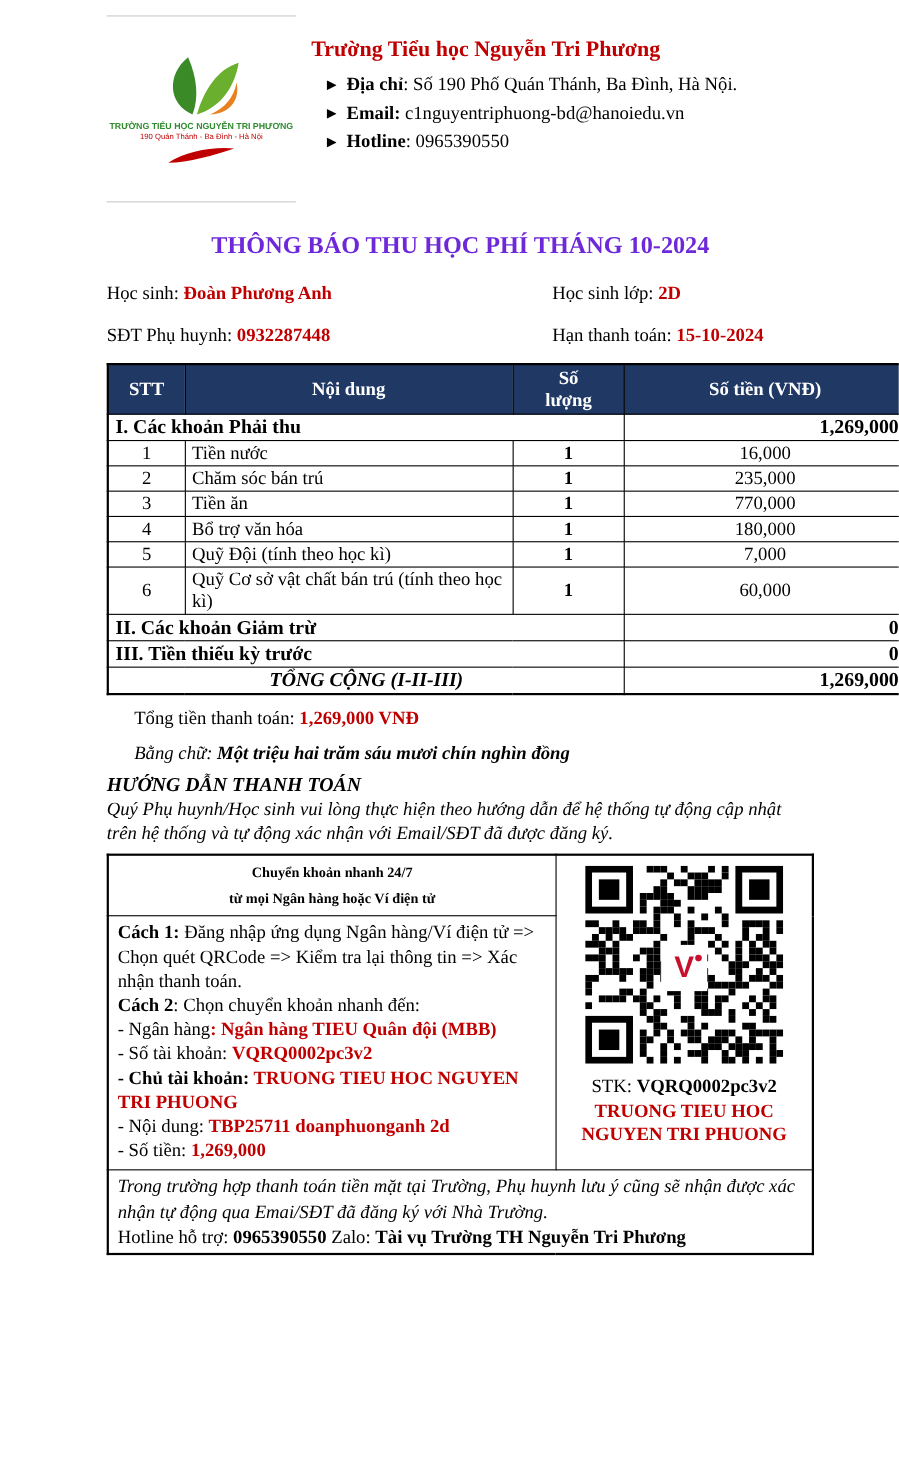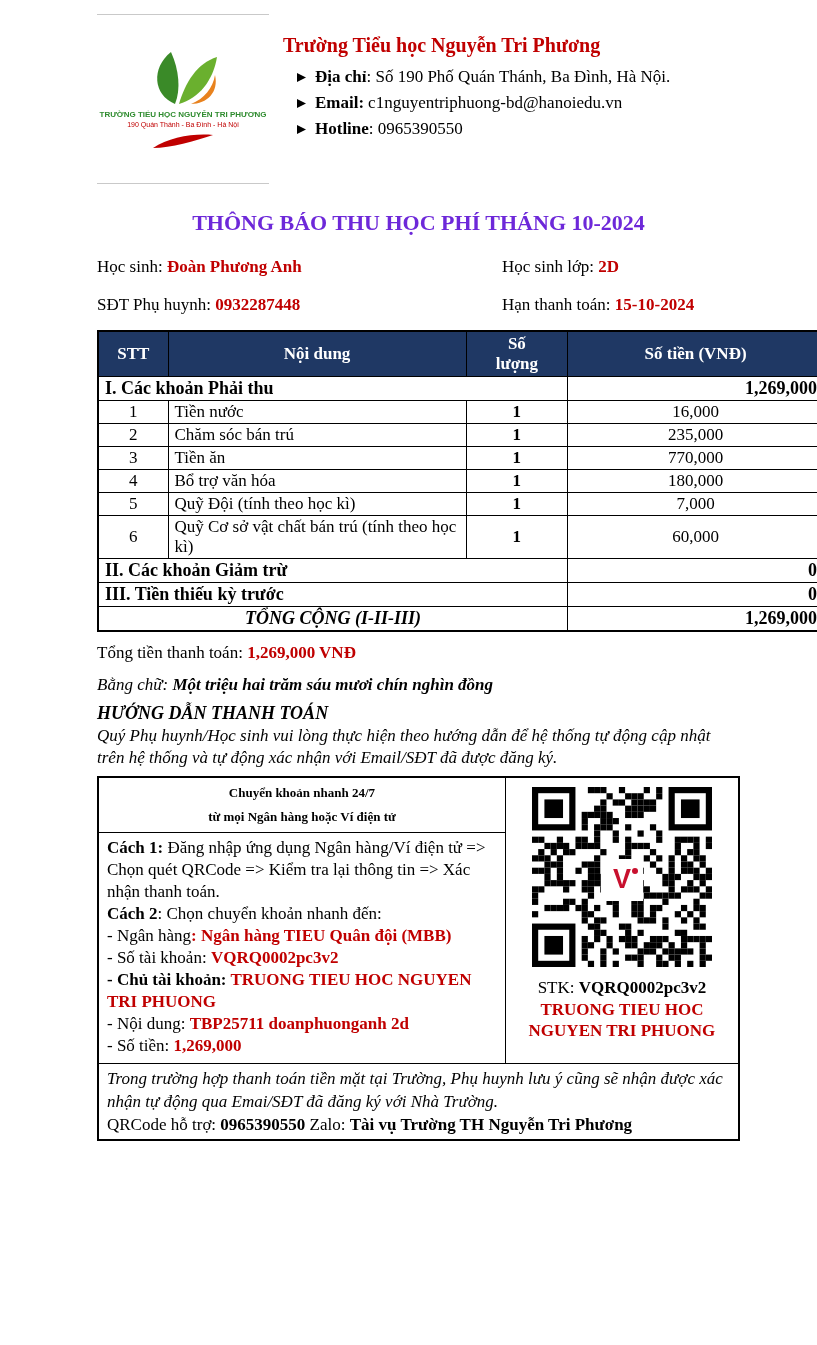--- a/index.html
+++ b/index.html
@@ -40,21 +40,21 @@
   .fee thead th{background:#1f3864;color:#fff;text-align:center;font-weight:bold;
                 line-height:20px;padding:2px 2px;}
   .fee .qty-head{display:inline-block;max-width:46px;}
   .fee .c{text-align:center;}
   .fee .r{text-align:right;}
   .fee .sec{font-weight:bold;font-size:18px;}
   .fee .tot{font-weight:bold;font-style:italic;font-size:18px;text-align:center;margin-left:30px;}
   .fee td.qty{text-align:center;font-weight:bold;}
 
   
-  .sumline{margin-top:9px;line-height:23px;}
+  .sumline{margin-top:9px;line-height:23px;margin-left:25px;}
   .guide-head{margin-top:7px;font-weight:bold;font-style:italic;font-size:18px;}
   .guide-text{font-style:italic;line-height:22px;margin-top:1px;}
 
   
   table.pay{border-collapse:collapse;width:643px;margin-top:7px;border:2px solid #000;}
   .pay td{border:1px solid #000;vertical-align:top;}
   .pay .lhead{width:414px;text-align:center;font-weight:bold;font-size:13px;
               padding:3px 6px;line-height:24px;}
   .pay .lbody{padding:4px 8px 6px 8px;line-height:22px;}
   .pay .rcell{width:227px;text-align:center;padding:4px 4px 8px 4px;}
@@ -545,19 +545,19 @@
         <span>- Ngân hàng</span><span class="b red">: Ngân hàng TIEU Quân đội (MBB)</span><br>
         <span>- Số tài khoản: </span><span class="b red">VQRQ0002pc3v2</span><br>
         <span class="b">- Chủ tài khoản: </span><span class="b red">TRUONG TIEU HOC NGUYEN TRI PHUONG</span><br>
         <span>- Nội dung: </span><span class="b red">TBP25711 doanphuonganh 2d</span><br>
         <span>- Số tiền: </span><span class="b red">1,269,000</span>
       </td>
     </tr>
     <tr>
       <td colspan="2" class="note">
         <span class="it">Trong trường hợp thanh toán tiền mặt tại Trường, Phụ huynh lưu ý cũng sẽ nhận được xác nhận tự động qua Emai/SĐT đã đăng ký với Nhà Trường.</span><br>
-        <span><span>QRCode hỗ trợ: </span><span class="b">0965390550</span><span> Zalo: </span><span class="b">Tài vụ Trường TH Nguyễn Tri Phương</span></span>
+        <span><span>Hotline hỗ trợ: </span><span class="b">0965390550</span><span> Zalo: </span><span class="b">Tài vụ Trường TH Nguyễn Tri Phương</span></span>
       </td>
     </tr>
   </tbody>
     </table>
 
 </div>
 
 </body></html>

